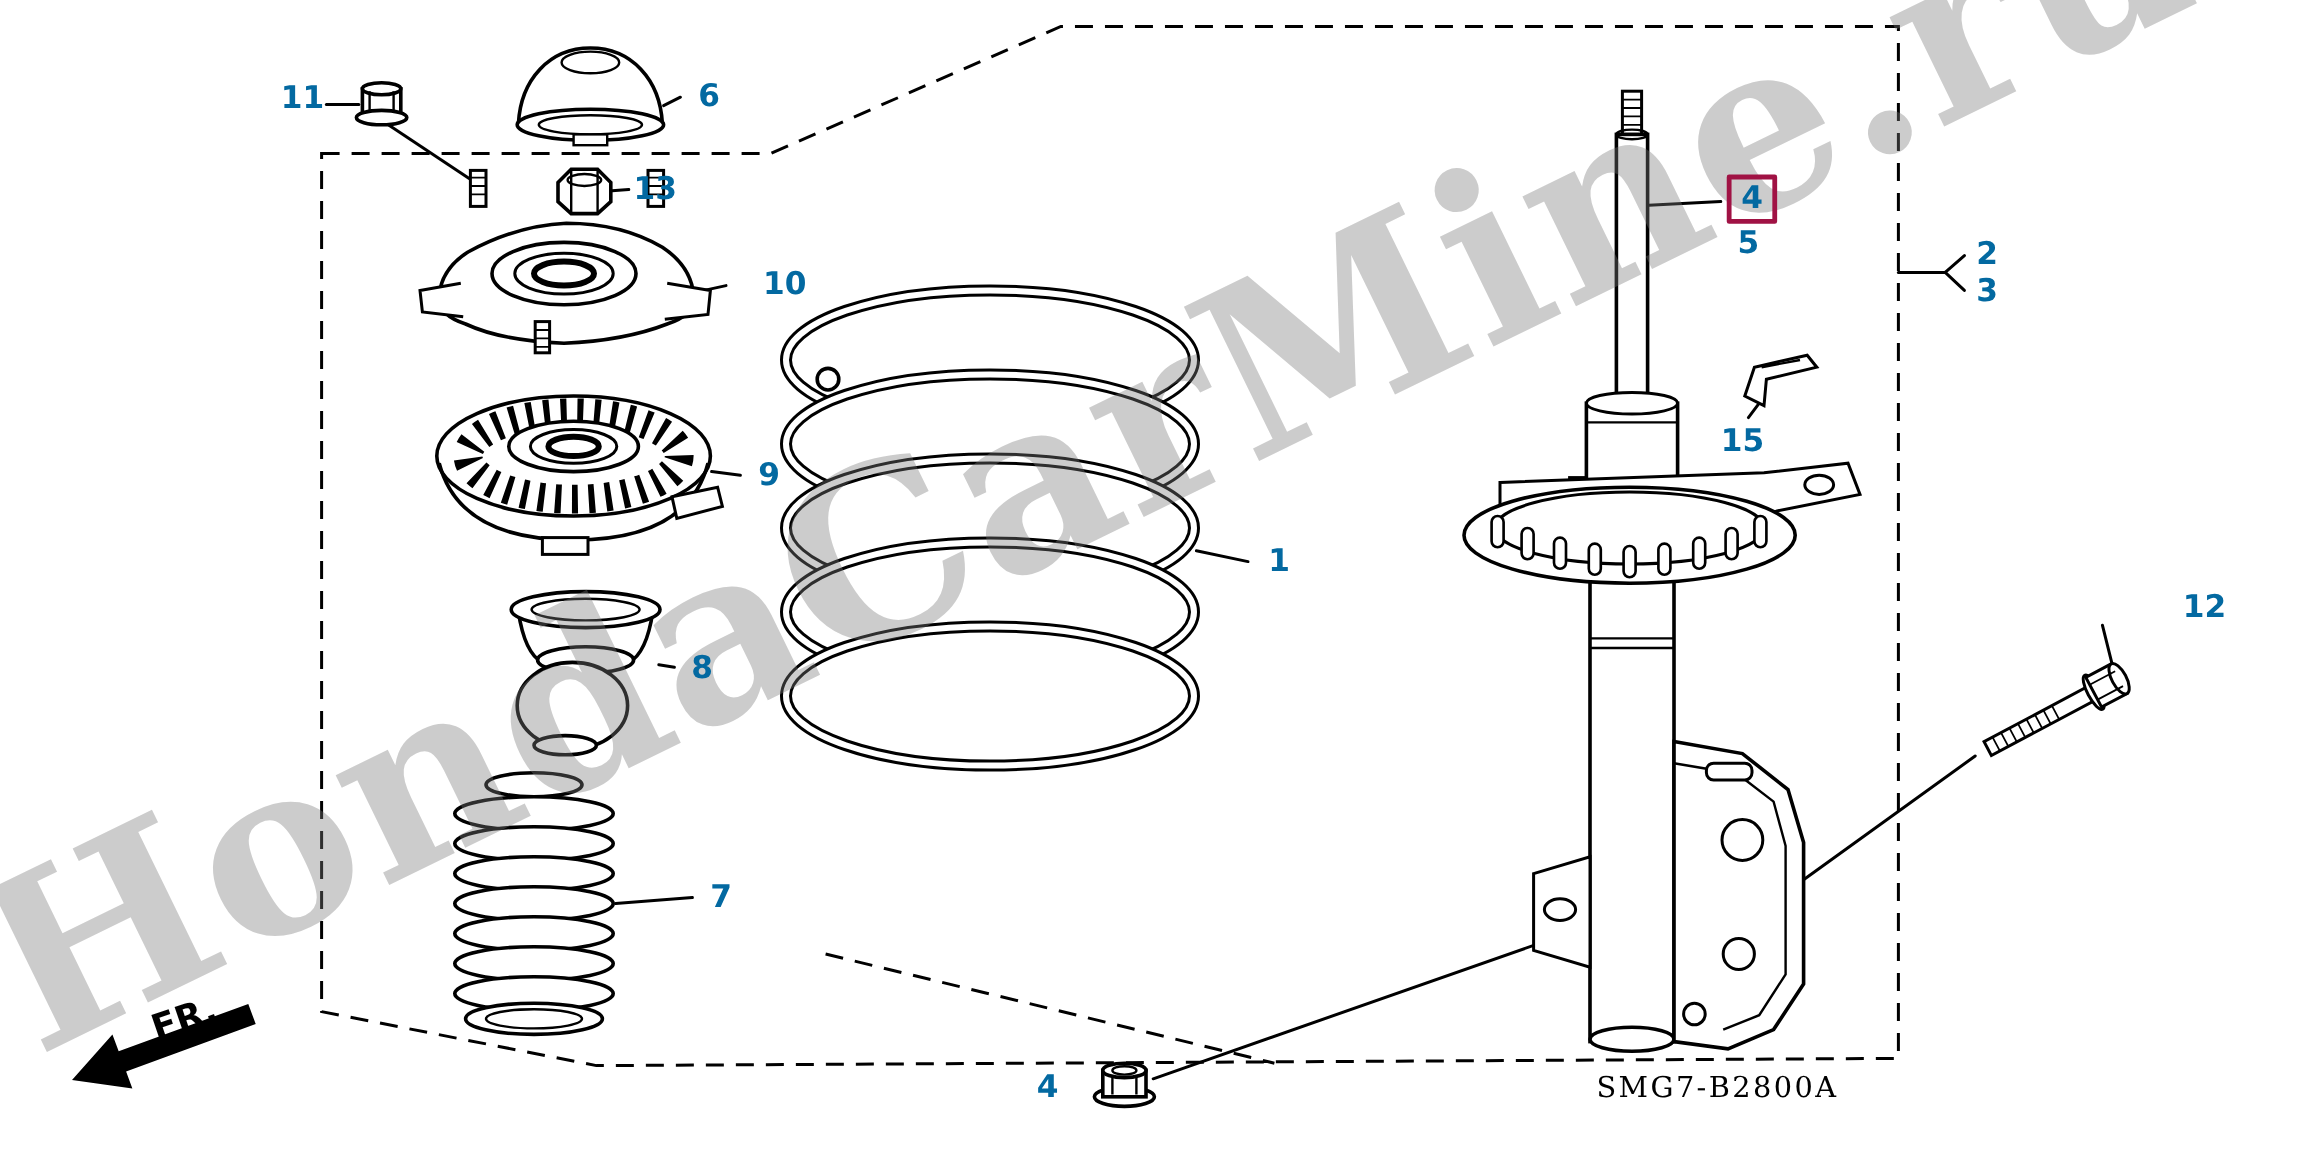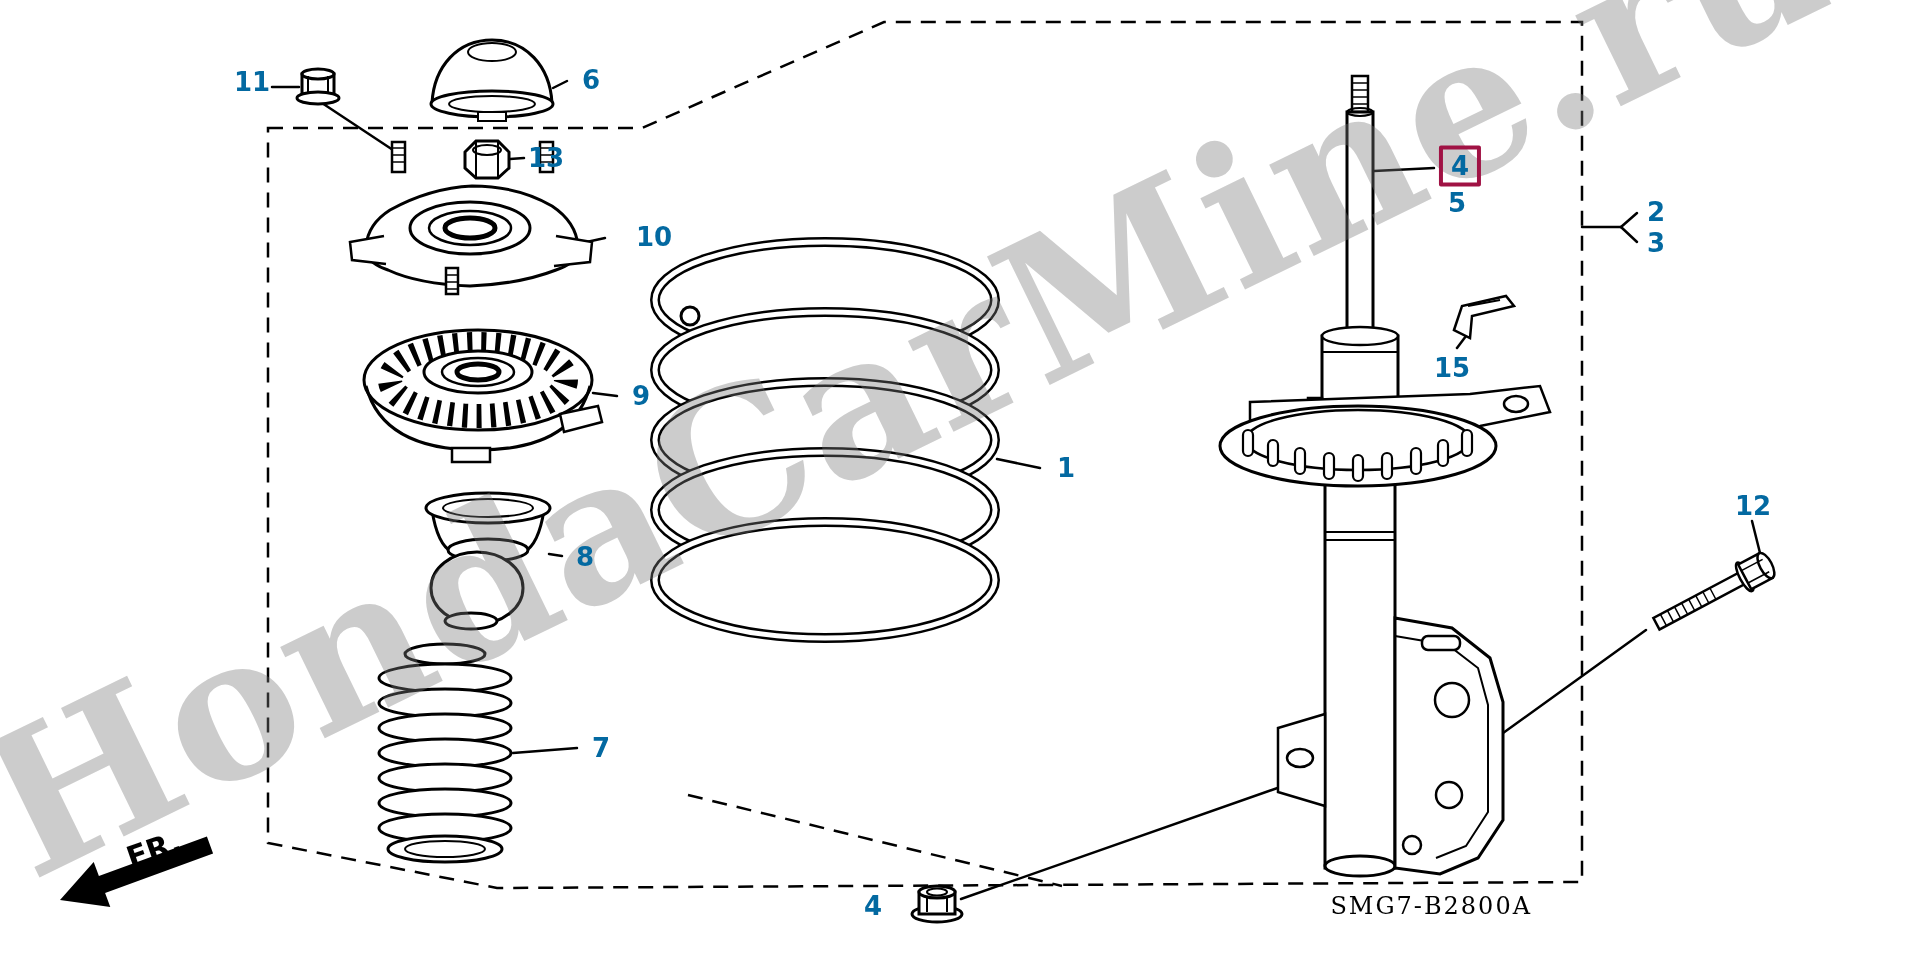--- a/index.html
+++ b/index.html
@@ -226,21 +226,21 @@
   <div class="plabel" style="left:1656px;top:212px">2</div>
   <div class="plabel" style="left:1656px;top:243px">3</div>
   <div class="plabel boxed" style="left:1460px;top:166px">4</div>
   <div class="plabel" style="left:1457px;top:203px">5</div>
   <div class="plabel" style="left:591px;top:80px">6</div>
   <div class="plabel" style="left:601px;top:748px">7</div>
   <div class="plabel" style="left:585px;top:557px">8</div>
   <div class="plabel" style="left:641px;top:396px">9</div>
   <div class="plabel" style="left:654px;top:237px">10</div>
   <div class="plabel" style="left:252px;top:82px">11</div>
-  <div class="plabel" style="left:1753px;top:506px">12</div>
+  <div class="plabel" style="left:1837px;top:506px">12</div>
   <div class="plabel" style="left:546px;top:158px">13</div>
   <div class="plabel" style="left:873px;top:906px">4</div>
   <div class="plabel" style="left:1452px;top:368px">15</div>
 
   <div class="fr-label">FR.</div>
 
   <div class="diagram-code">SMG7-B2800A</div>
 
 </div>
 

